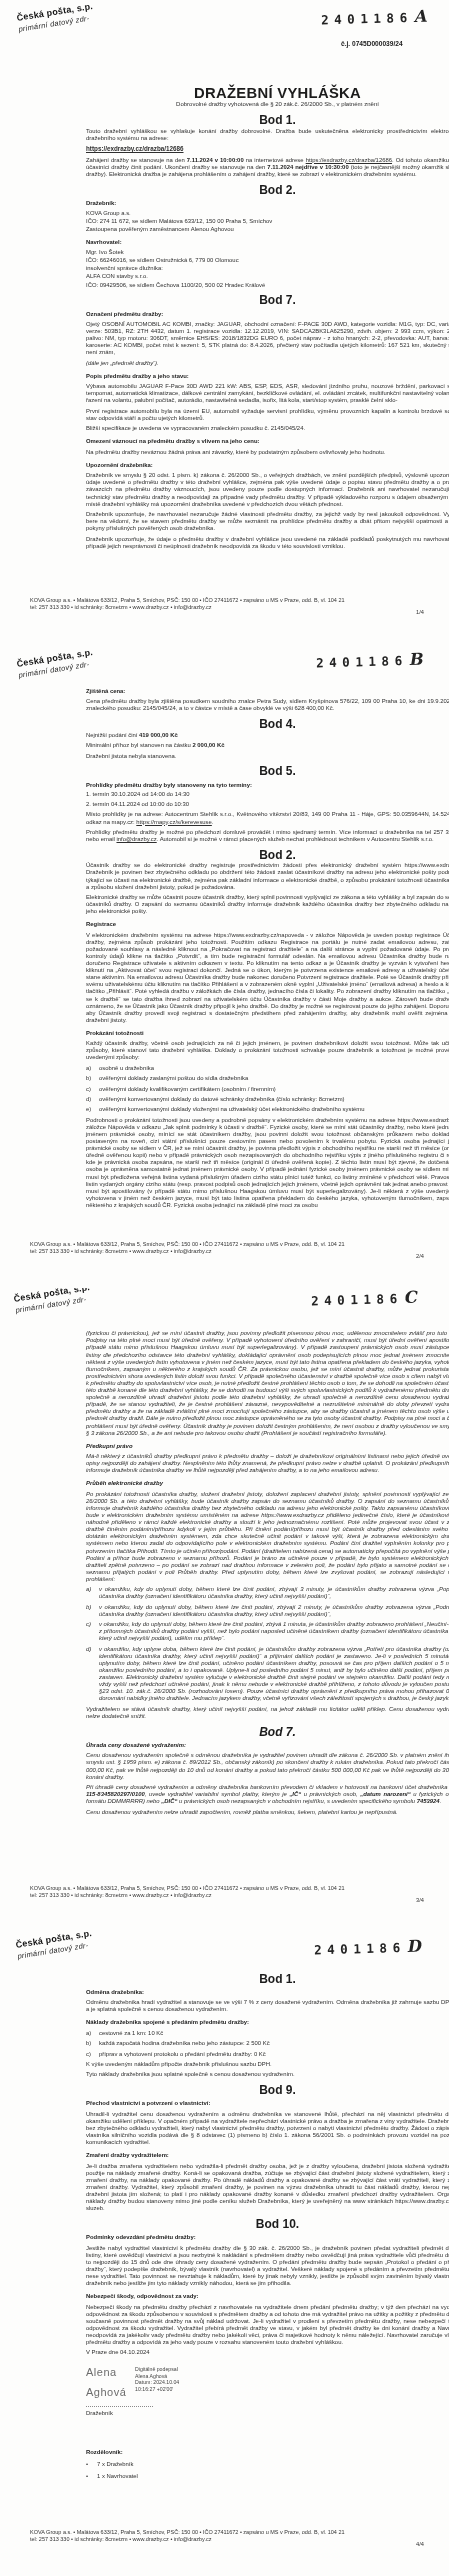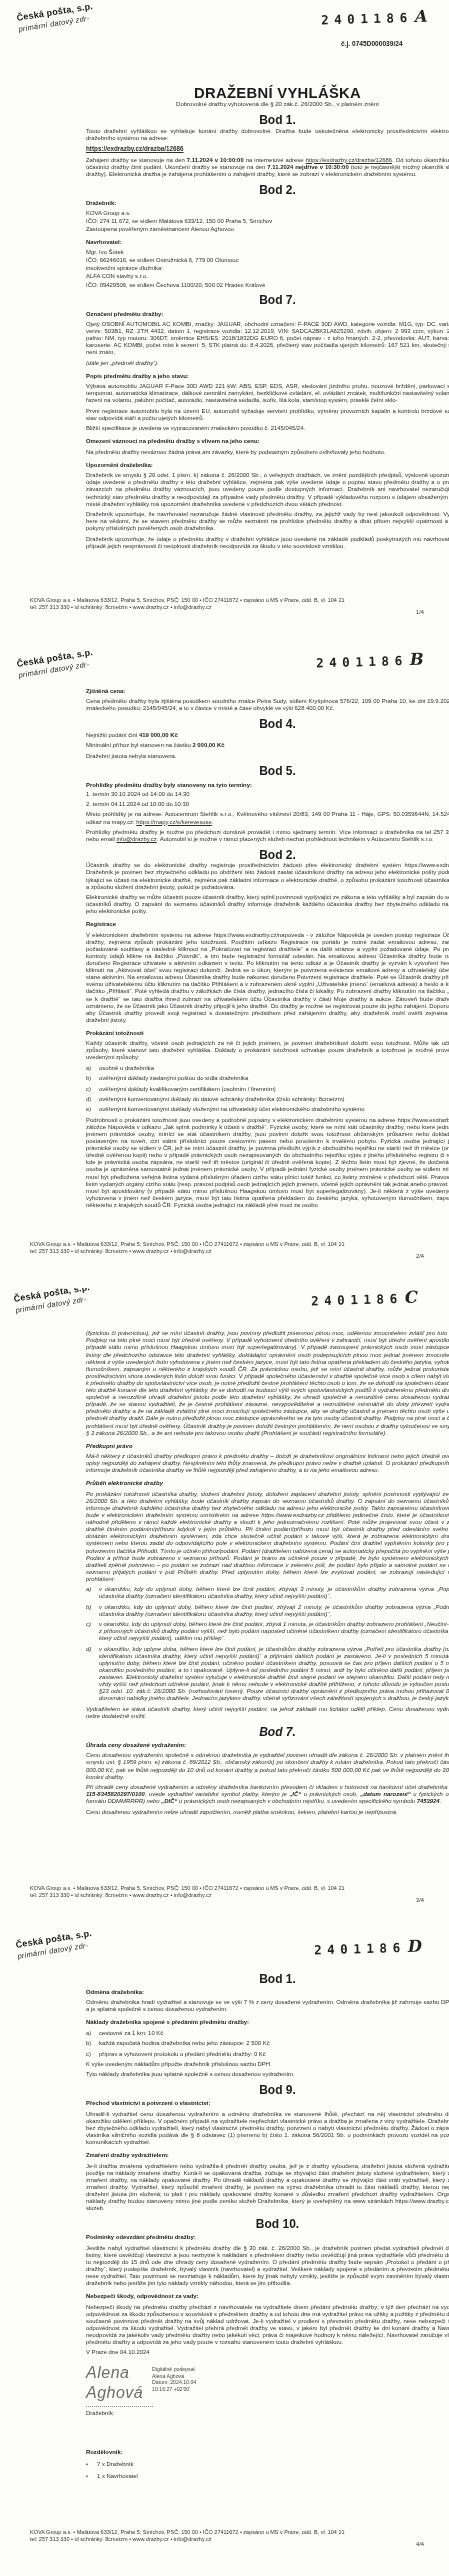--- a/index.html
+++ b/index.html
@@ -43,21 +43,21 @@
 
   .footer{position:absolute;top:597px;left:30px;right:22px;font-size:5.5px;line-height:7.1px;color:#333;background:#fdfdfc;}
   .pageno{position:absolute;top:609px;right:25px;font-size:5.7px;color:#333;}
 
   .li{display:flex;margin:2.2px 0 0;}
   .li .k{flex:none;width:13px;}
   .li .t{flex:1;text-align:justify;}
 
   .place-date{margin-top:15.3px;text-align:left;}
   .sigrow{display:flex;align-items:flex-start;margin-top:6.6px;}
-  .signame{font-size:16px;line-height:19.7px;color:#6d6d6d;letter-spacing:0.5px;font-style:italic;}
+  .signame{font-size:11px;line-height:19.7px;color:#6d6d6d;letter-spacing:0.5px;}
   .sigcert{font-size:5.2px;line-height:6.8px;color:#454545;margin:2.7px 0 0 8.8px;}
   .sigdots{width:67px;border-top:1.1px dotted #8a8a8a;margin-top:3.3px;}
   .sigrole{margin-top:5.5px;}
 
   .rozdel{margin-top:32px;}
   .bullet-item{display:flex;margin-top:4.9px;}
   .bullet-item::before{content:"\2022";width:11px;flex:none;}
 </style>
 </head>
 <body>

